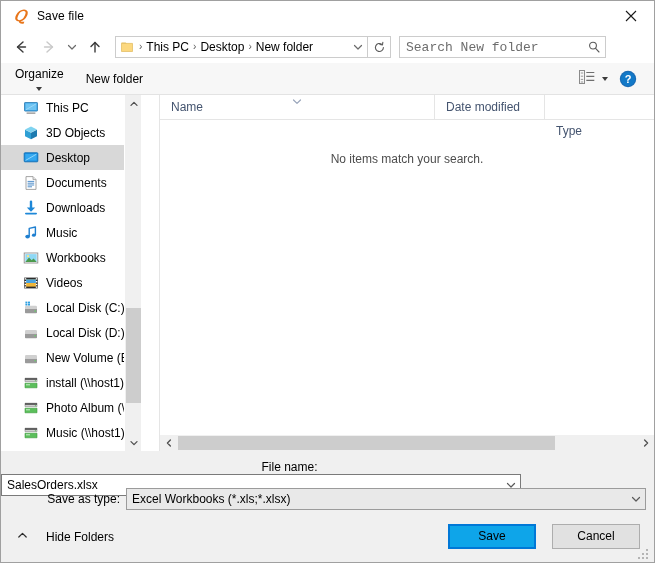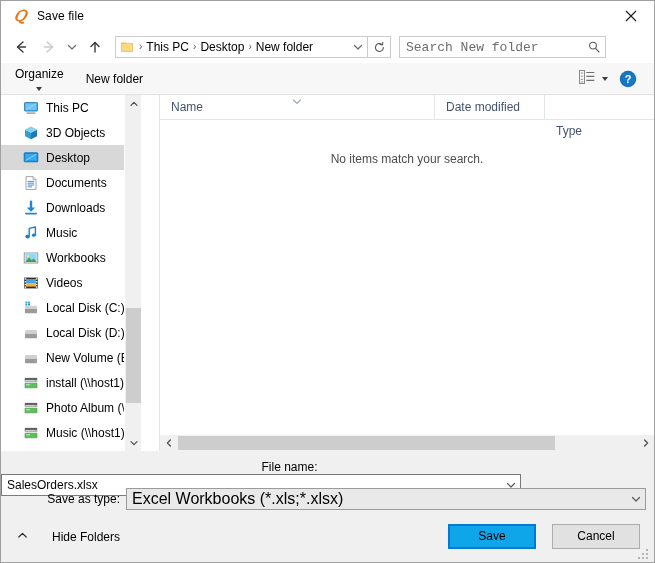--- a/index.html
+++ b/index.html
@@ -387,39 +387,39 @@
     outline: none;
     background: transparent;
     font-family: inherit;
     font-size: 12px;
     color: #000000;
     padding: 0 4px 0 5px;
     min-width: 0;
   }
   .combo .combo-text {
     flex: 1;
-    font-size: 16px;
+    font-size: 12px;
     color: #000000;
     padding: 0 4px 0 5px;
     white-space: nowrap;
     overflow: hidden;
   }
   .combo .combo-arrow {
     width: 18px; height: 20px;
     display: flex; align-items: center; justify-content: center;
     flex: none;
     cursor: default;
   }
 
   .hidefolders {
     position: absolute;
     left: 12px; top: 76px;
     display: flex;
     align-items: center;
-    gap: 24px;
+    gap: 18px;
     padding: 3px 4px;
     cursor: default;
   }
   .hidefolders .hf-label { font-size: 12px; color: #000000; }
 
   .btn {
     position: absolute;
     width: 88px; height: 25px;
     box-sizing: border-box;
     background: #e1e1e1;

